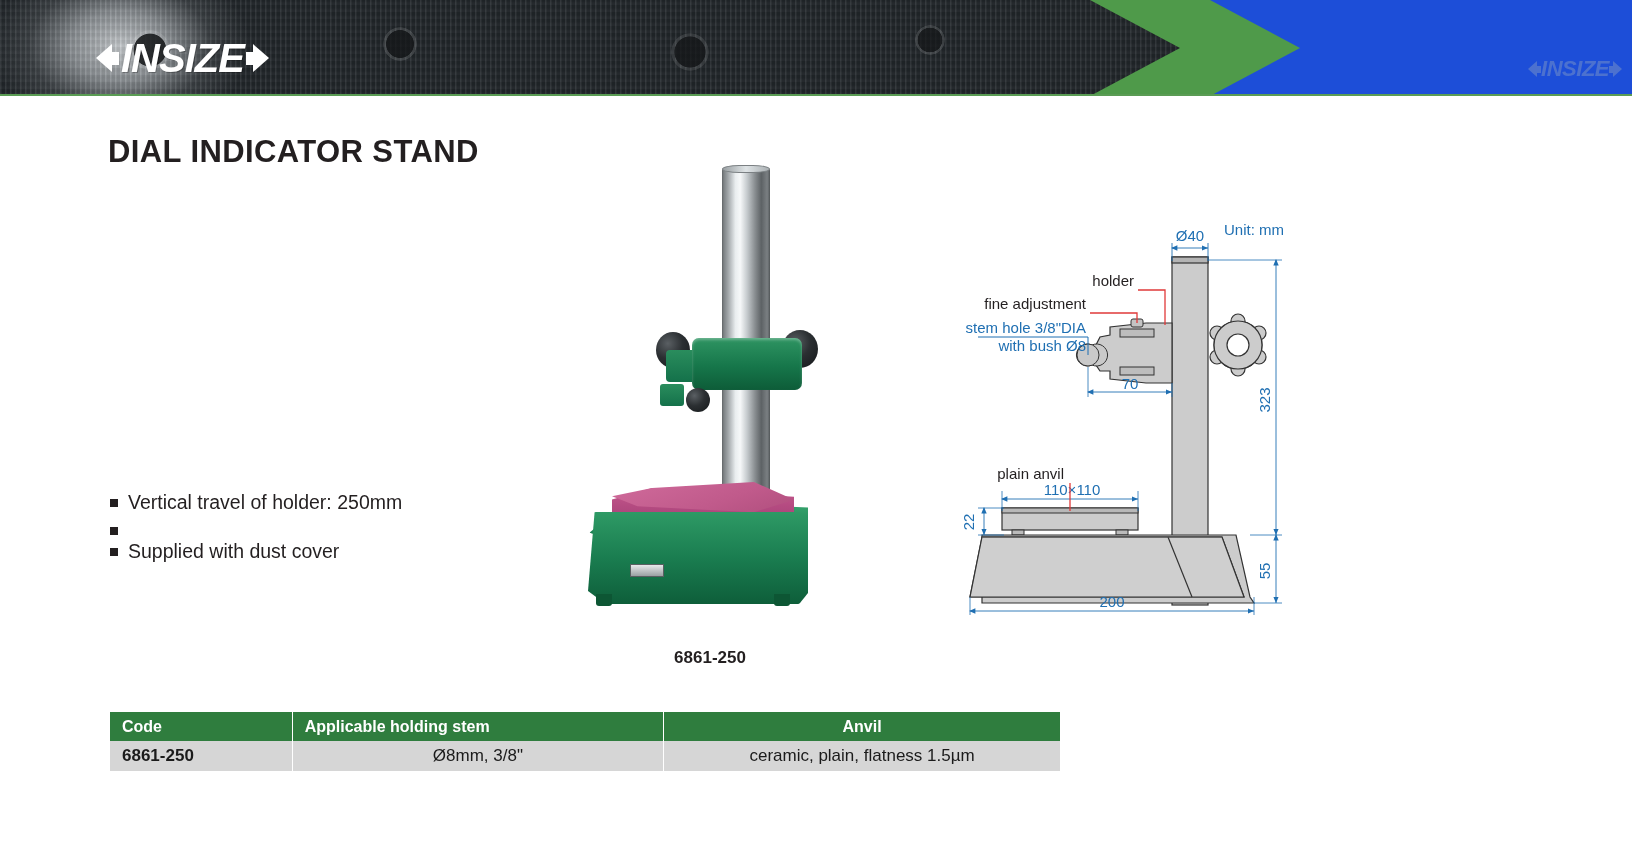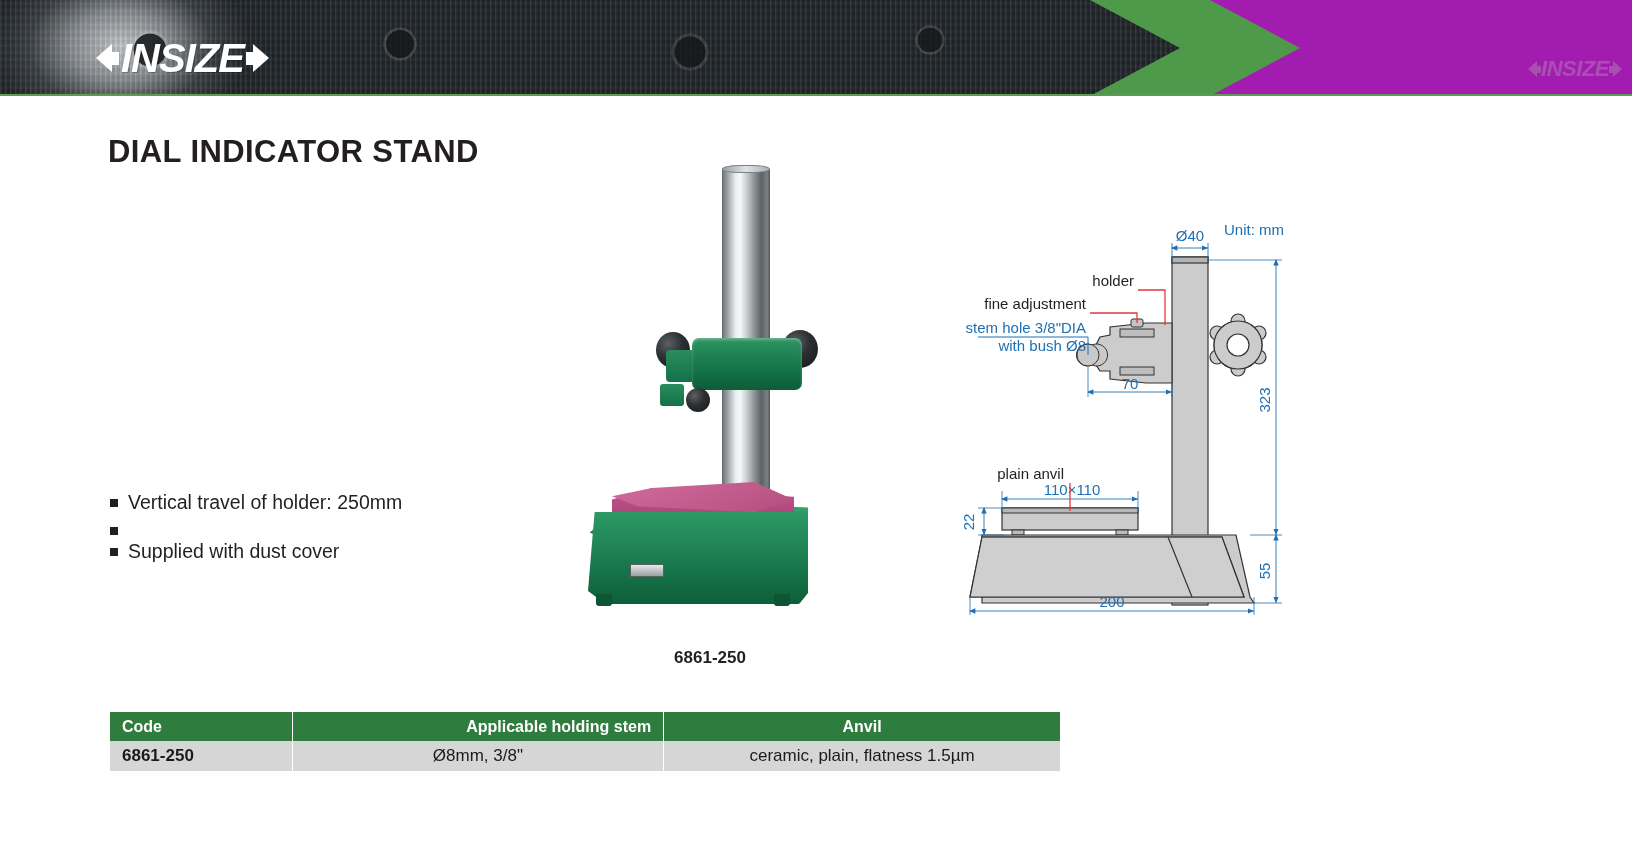--- a/index.html
+++ b/index.html
@@ -16,21 +16,21 @@
     color: #1b1b1b;
   }
 
   
   .header {
     position: absolute;
     left: 0; top: 0;
     width: 1632px;
     height: 96px;
     overflow: hidden;
-    background: #a21caf;
+    background: #1d4ed8;
   }
   .header-photo {
     position: absolute;
     left: 0; top: 0;
     width: 1185px;
     height: 96px;
     background:
       radial-gradient(ellipse 130px 90px at 120px 46px, #c9cdd0 0%, #8d9296 38%, #3d4246 70%, #23282c 100%),
       radial-gradient(ellipse 150px 100px at 360px 40px, #b9bec2 0%, #7c8286 40%, #2e3337 75%, #1d2124 100%),
       radial-gradient(ellipse 140px 95px at 620px 50px, #c2c7ca 0%, #868b8f 42%, #33383c 78%, #1f2326 100%),
@@ -326,21 +326,21 @@
     background: #2f7d3e;
     color: #ffffff;
     font-weight: bold;
     font-size: 16px;
     height: 29px;
     border-right: 1px solid #ffffff;
     padding: 0 12px;
   }
   .spec-table th:last-child { border-right: none; }
   .spec-table th.col-code { width: 170px; text-align: left; }
-  .spec-table th.col-stem { width: 375px; text-align: right; }
+  .spec-table th.col-stem { width: 375px; text-align: left; }
   .spec-table th.col-anvil { width: 405px; text-align: center; }
   .spec-table td {
     background: #d6d6d6;
     color: #1b1b1b;
     height: 30px;
     border-right: 1px solid #ffffff;
     padding: 0 12px;
     font-size: 17px;
   }
   .spec-table td:last-child { border-right: none; }

